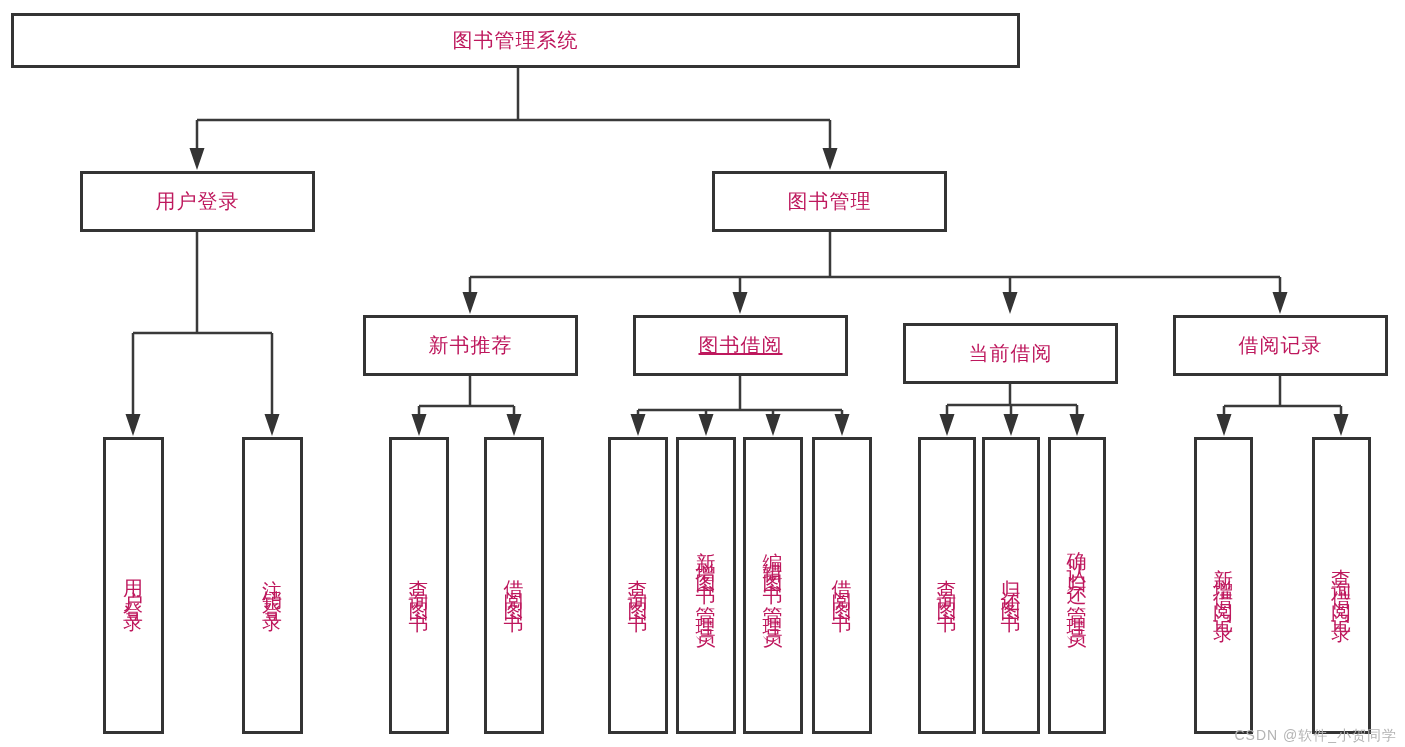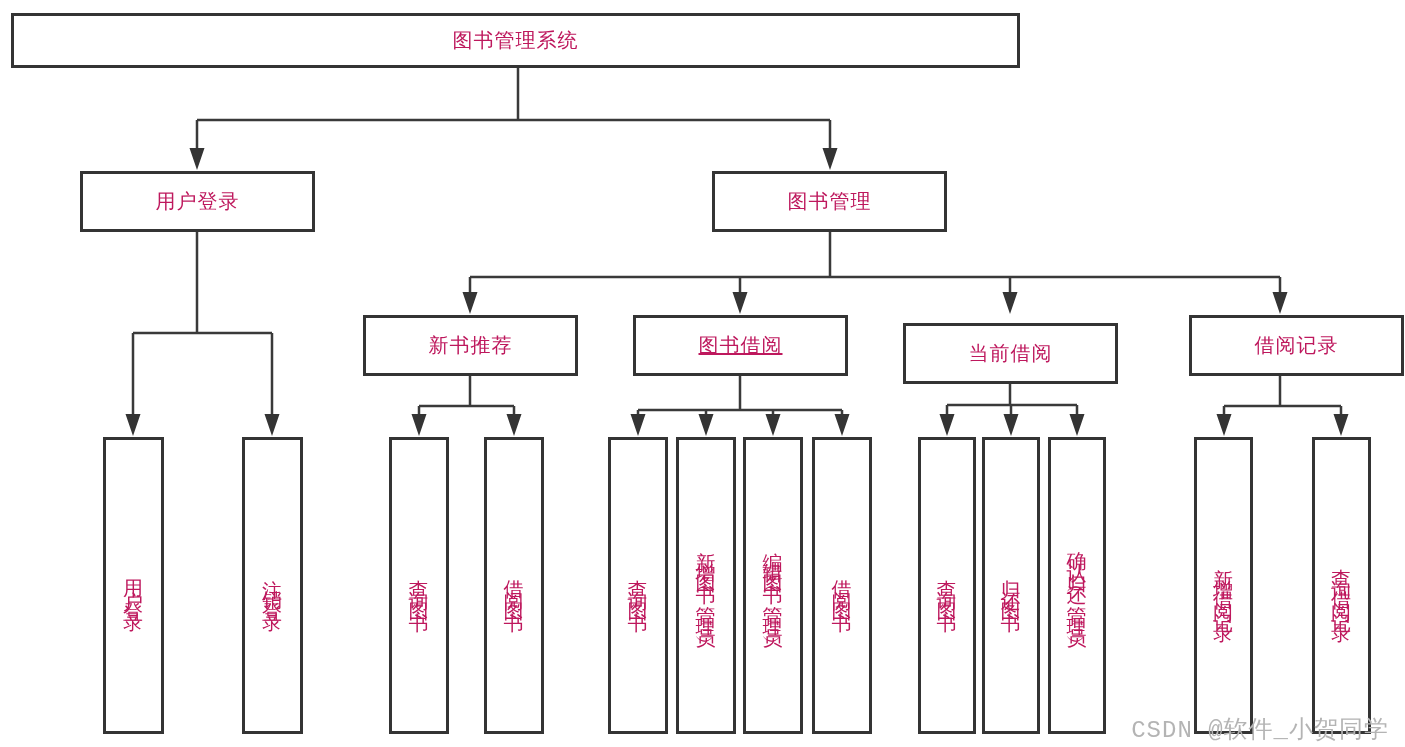--- a/index.html
+++ b/index.html
@@ -44,46 +44,45 @@
     line-height: 1;
     white-space: nowrap;
   }
   
   .b-root  { left: 11px;  top: 13px;  width: 1009px; height: 55px; }
   .b-l1-a  { left: 80px;  top: 171px; width: 235px;  height: 61px; }
   .b-l1-b  { left: 712px; top: 171px; width: 235px;  height: 61px; }
   .b-l2-0  { left: 363px; top: 315px; width: 215px;  height: 61px; }
   .b-l2-1  { left: 633px; top: 315px; width: 215px;  height: 61px; text-decoration: underline; }
   .b-l2-2  { left: 903px; top: 323px; width: 215px;  height: 61px; }
-  .b-l2-3  { left: 1173px;top: 315px; width: 215px;  height: 61px; margin-left: 16px; }
+  .b-l2-3  { left: 1173px;top: 315px; width: 215px;  height: 61px; }
   
   .leaf { top: 437px; height: 297px; }
   .b-a0 { left: 103px;  width: 61px; }
   .b-a1 { left: 242px;  width: 61px; }
   .b-b0 { left: 389px;  width: 60px; }
   .b-b1 { left: 484px;  width: 60px; }
   .b-c0 { left: 608px;  width: 60px; }
   .b-c1 { left: 676px;  width: 60px; }
   .b-c2 { left: 743px;  width: 60px; }
   .b-c3 { left: 812px;  width: 60px; }
   .b-d0 { left: 918px;  width: 58px; }
   .b-d1 { left: 982px;  width: 58px; }
   .b-d2 { left: 1048px; width: 58px; }
   .b-e0 { left: 1194px; width: 59px; }
   .b-e1 { left: 1312px; width: 59px; }
   .watermark {
     position: absolute;
-    right: 16px;
+    right: 8px;
     bottom: 2px;
-    font-size: 24px;
+    font-size: 14px;
     color: #b4b4b4;
     letter-spacing: 1px;
     white-space: nowrap;
     z-index: 5;
-    font-family: Liberation Mono, monospace;
   }
 </style>
 </head>
 <body>
 
 <div class="canvas">
 
   <svg class="connectors" viewBox="0 0 1405 747" xmlns="http://www.w3.org/2000/svg">
     <path fill="none" stroke="#3a3a3a" stroke-width="2.5" d="M518 68 V120 M197 120 H830 M197 120 V150 M830 120 V150
              M197 232 V333 M133 333 H272 M133 333 V416 M272 333 V416

